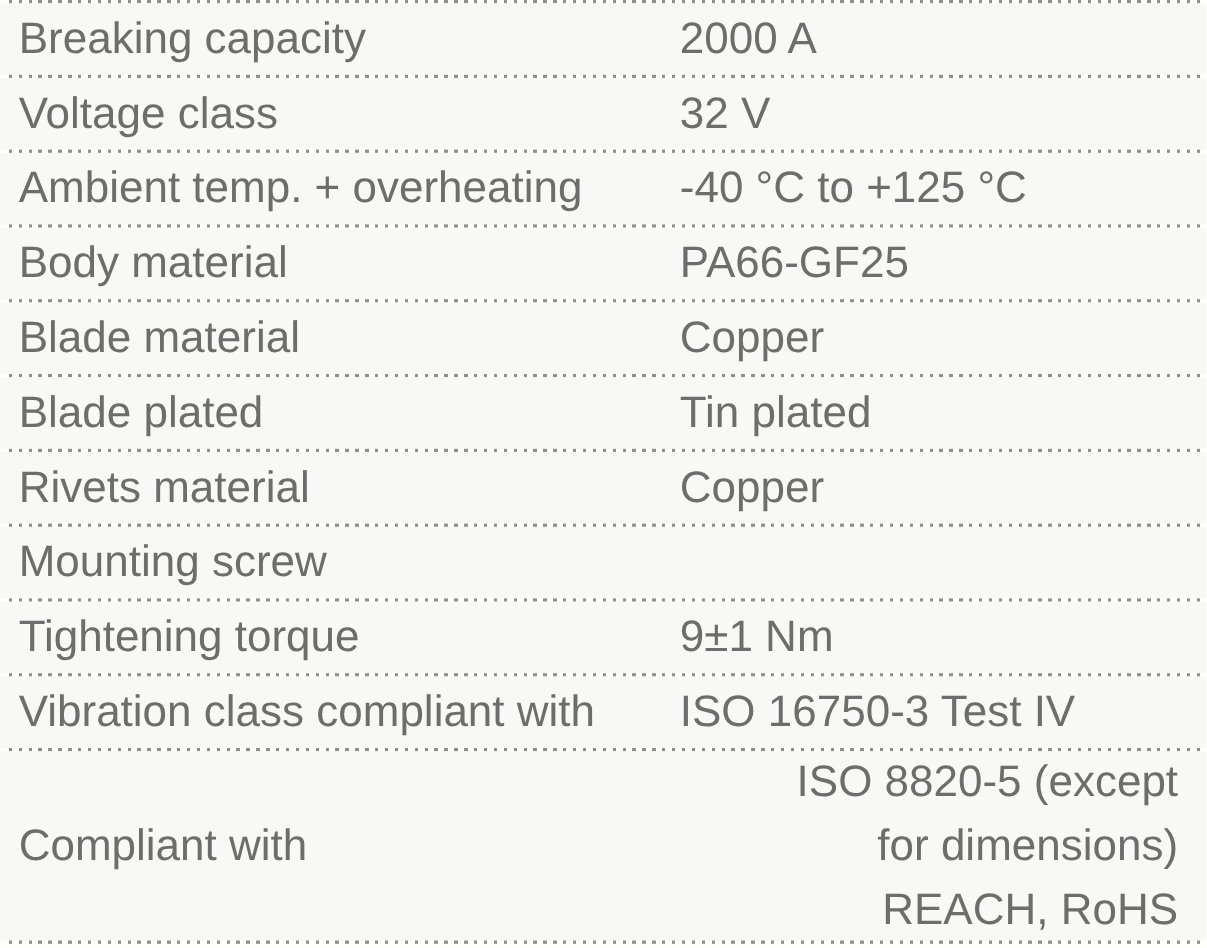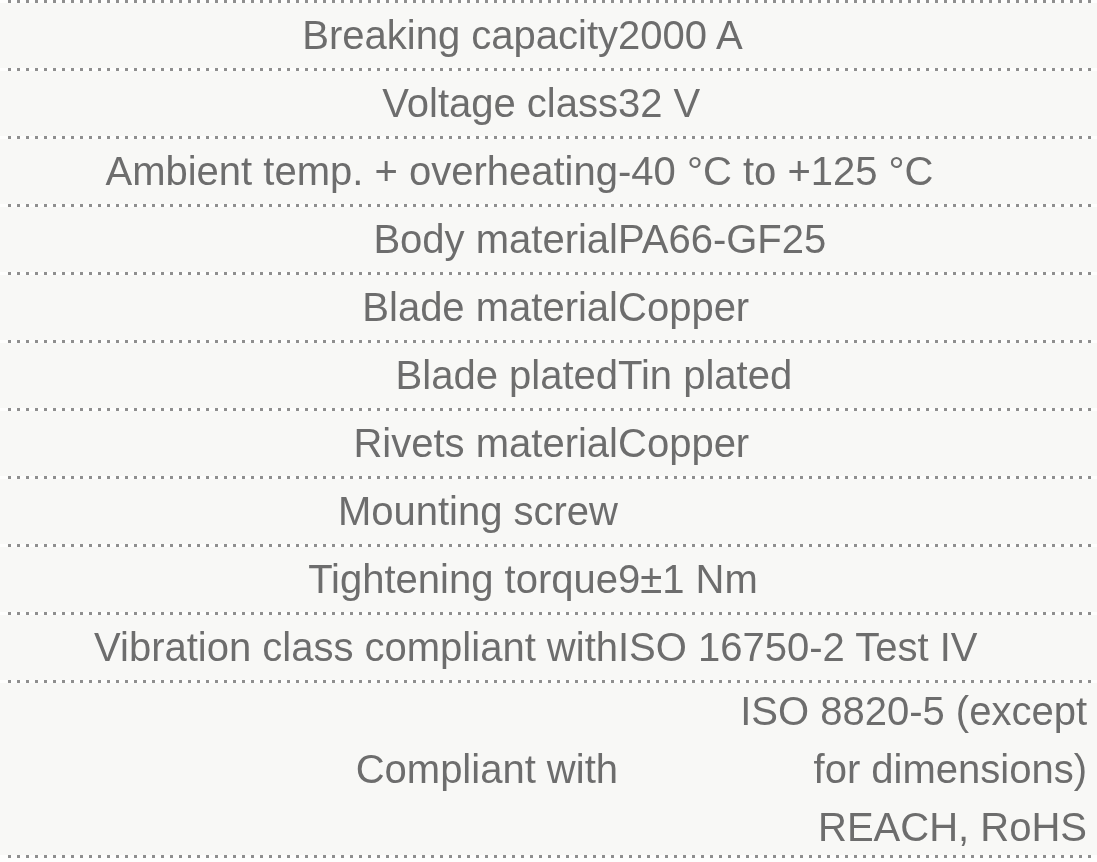--- a/index.html
+++ b/index.html
@@ -42,27 +42,26 @@
     background: var(--row-bg);
     color: var(--text);
     font-size: 40px;
     font-weight: 400;
   }
   .row.tall {
     height: 172px;
   }
   .cell-label {
     width: 618px;
-    padding-left: 35px;
+    padding-left: 17px;
     flex: 0 0 auto;
-    text-align: right;
   }
   .cell-value {
     flex: 1 1 auto;
-    padding-right: 10px;
+    padding-right: 26px;
   }
   .row.tall .cell-value .value-line {
     line-height: 58px;
     text-align: right;
   }
 </style>
 </head>
 <body>
 
 <div class="page">
@@ -124,21 +123,21 @@
   <div class="row">
     <div class="cell-label">Tightening torque</div>
     <div class="cell-value">
           <div class="value-line">9±1 Nm</div>
         </div>
   </div>
 <div class="divider"></div>
   <div class="row">
     <div class="cell-label">Vibration class compliant with</div>
     <div class="cell-value">
-          <div class="value-line">ISO 16750-2 Test IV</div>
+          <div class="value-line">ISO 16750-3 Test IV</div>
         </div>
   </div>
 <div class="divider"></div>
   <div class="row tall">
     <div class="cell-label">Compliant with</div>
     <div class="cell-value">
           <div class="value-line">ISO 8820-5 (except</div>
           <div class="value-line">for dimensions)</div>
           <div class="value-line">REACH, RoHS</div>
         </div>

